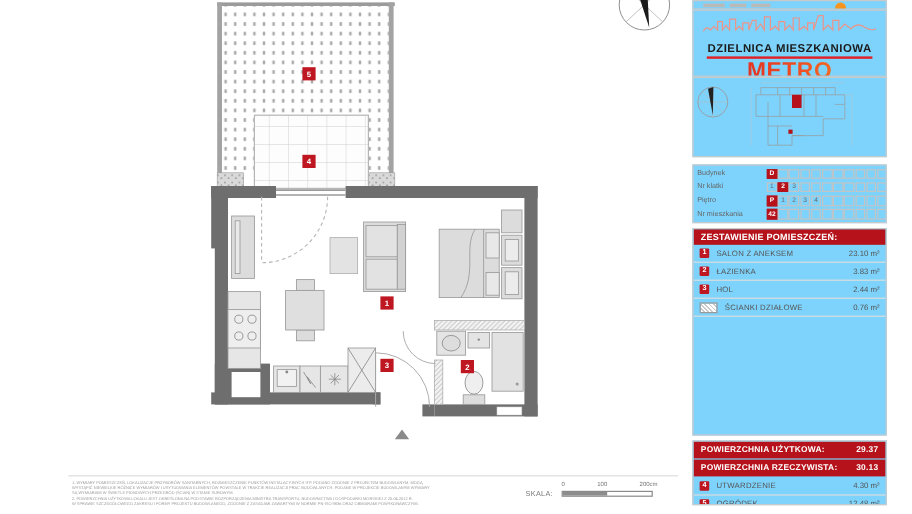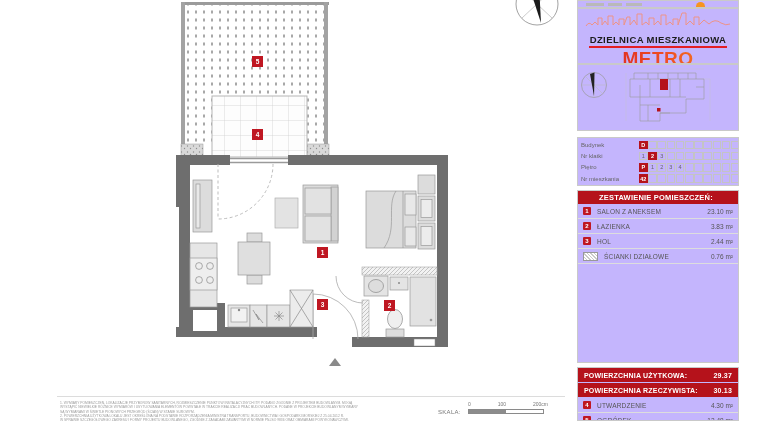--- a/index.html
+++ b/index.html
@@ -1,20 +1,20 @@
 <!DOCTYPE html>
 <html><head>
 <meta charset="utf-8">
 <style>
   html,body{margin:0;padding:0;background:#fff;}
   body{width:760px;height:428px;position:relative;overflow:hidden;
        font-family:"Liberation Sans",sans-serif;color:#444;}
   .abs{position:absolute;}
   
-  .sbox{position:absolute;left:577px;width:162px;border:1px solid #c9c9c9;background:#c4b5fd;box-sizing:border-box;overflow:hidden;}
+  .sbox{position:absolute;left:577px;width:162px;border:1px solid #c9c9c9;background:#7dd3fc;box-sizing:border-box;overflow:hidden;}
   
   .logo-frag{top:0;height:8px;}
   .logo-bar{position:absolute;top:2px;height:3px;background:#b9b9b9;}
   .logo-dot{position:absolute;top:1px;width:9px;height:9px;border-radius:50%;background:#f7941d;}
   
   .brand{top:8px;height:56px;text-align:center;}
   .brand-line1{font-size:9.5px;font-weight:bold;color:#1c1c1c;letter-spacing:.4px;margin-top:1px;}
   .brand-rule{width:138px;height:2px;background:#e31e24;margin:1px auto 0;}
   .brand-line2{font-size:19px;font-weight:bold;letter-spacing:.5px;color:#dd2b1c;margin-top:0;}
   @supports(-webkit-background-clip:text){
@@ -27,21 +27,21 @@
   .infobox{top:137px;height:49px;padding:2px 3px;}
   .info-row{display:flex;align-items:center;height:10px;margin-bottom:1.2px;}
   .info-label{width:58px;font-size:6px;color:#666;flex:0 0 58px;}
   .info-cells{display:flex;}
   .info-cell{width:8.6px;height:8.6px;border:0.5px solid #c4c4c4;margin-right:0.6px;
     font-size:5.5px;color:#666;display:flex;align-items:center;justify-content:center;box-sizing:border-box;}
   .info-cell.hl{background:#b5121b;border-color:#b5121b;color:#fff;font-weight:bold;}
   
   .roomsbox{top:190px;height:173px;}
   .list-header{background:#b5121b;color:#fff;font-weight:bold;font-size:7.5px;
-    height:13px;line-height:13px;padding-left:21px;letter-spacing:.2px;}
+    height:13px;line-height:13px;padding-left:6px;letter-spacing:.2px;}
   .lrow{display:flex;align-items:center;height:14px;border-bottom:0.5px solid #ddd;padding:0 5px;}
   .lnum{width:8px;height:8px;background:#bf1722;color:#fff;font-size:6px;font-weight:bold;
     display:flex;align-items:center;justify-content:center;flex:0 0 8px;border-radius:1px;}
   .lswatch{width:13px;height:7px;border:0.5px solid #999;flex:0 0 13px;
     background:repeating-linear-gradient(45deg,#fff,#fff 1.5px,#c9c9c9 1.5px,#c9c9c9 2.5px);}
   .lname{font-size:6.5px;color:#555;margin-left:6px;flex:1;letter-spacing:.2px;}
   .lval{font-size:6.5px;color:#555;}
   
   .areasbox{top:367px;height:54px;}
   .abar{display:flex;align-items:center;justify-content:space-between;height:14px;

